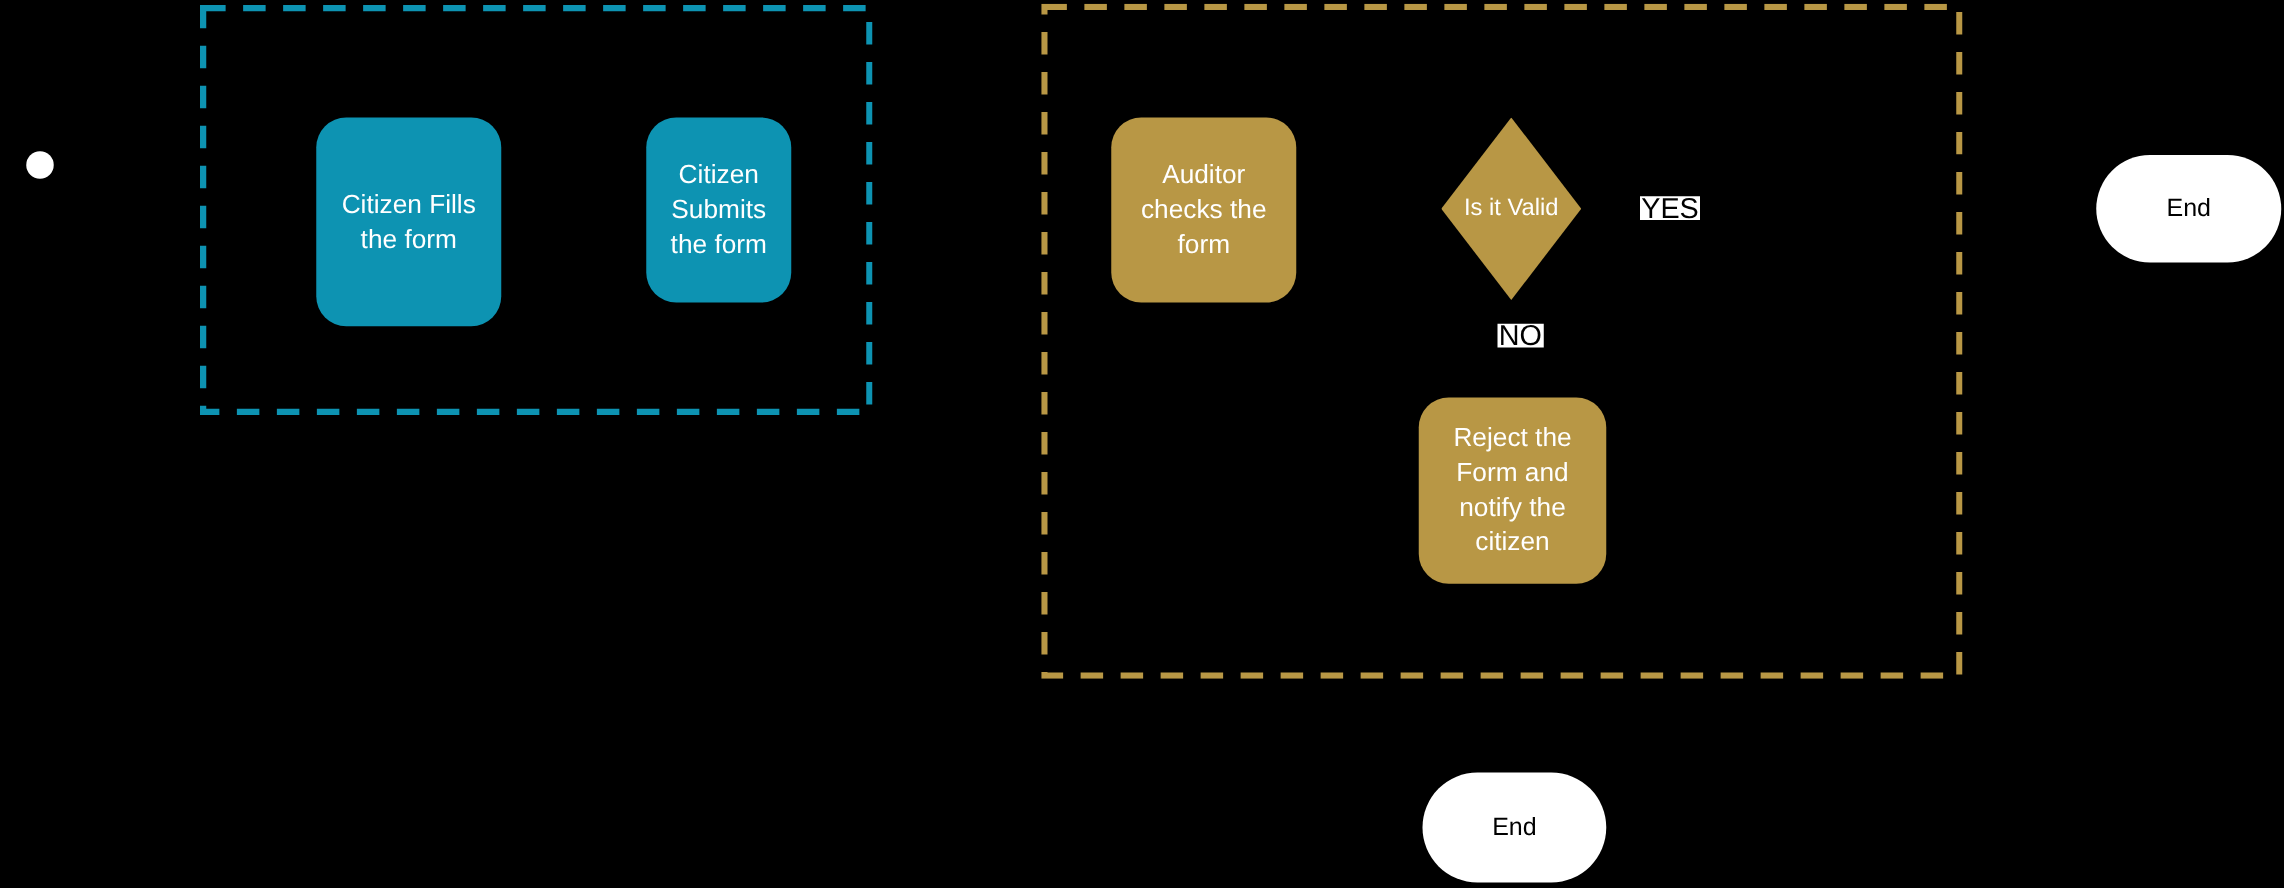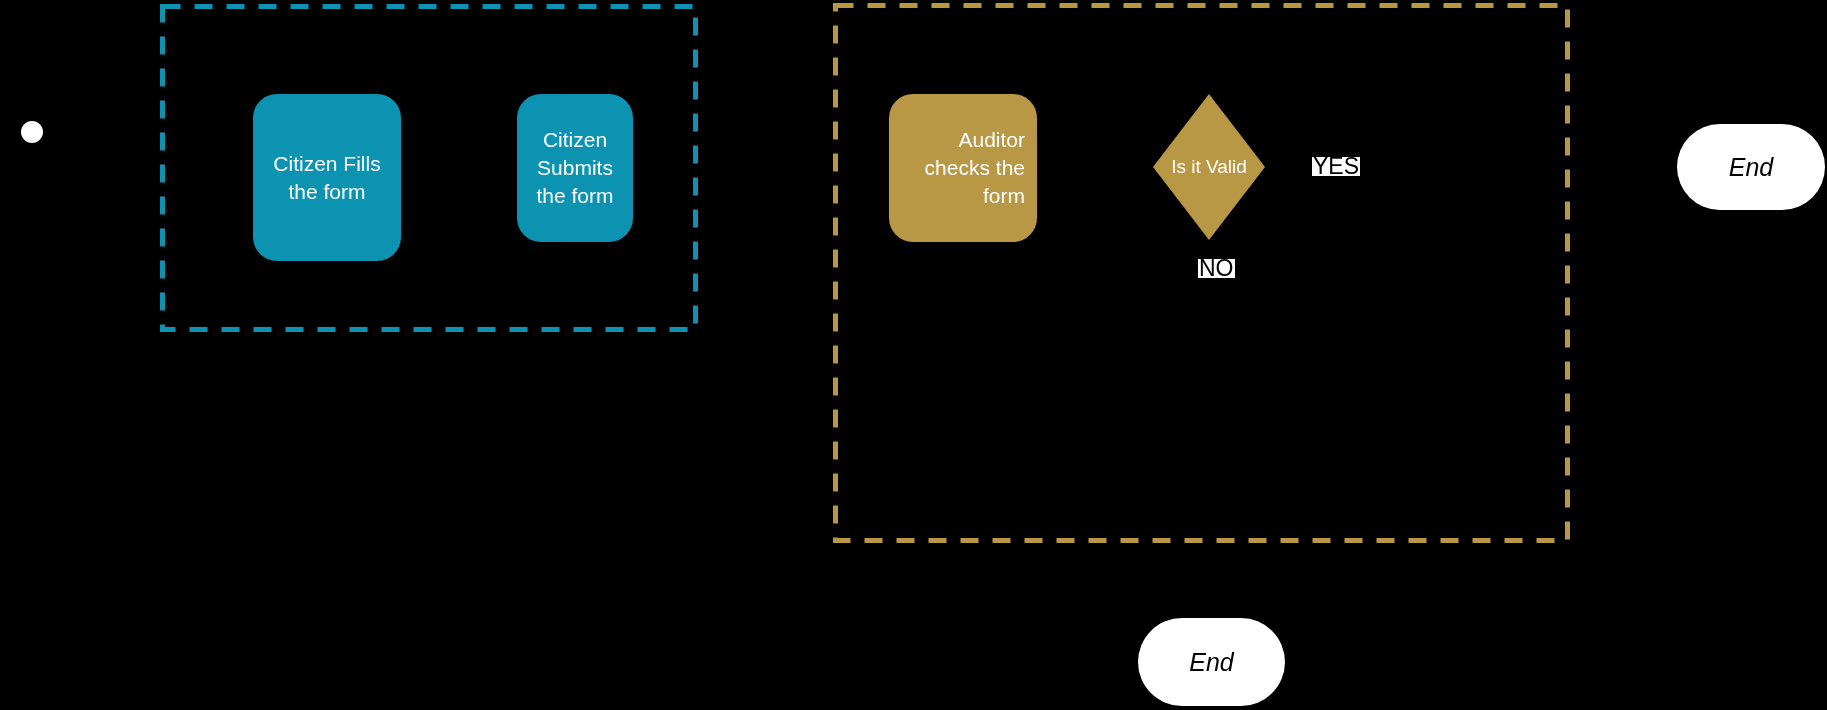--- a/index.html
+++ b/index.html
@@ -63,22 +63,21 @@
   }
 
   .endpill {
     position: absolute;
     display: flex;
     align-items: center;
     justify-content: center;
     background: var(--end-fill, #fff);
     color: var(--end-text, #000);
     border-radius: 44px;
-    font-size: 25px;
-    font-style: italic;
+    font-size: 20px;
   }
 </style>
 </head>
 <body>
 
 <div class="canvas">
 
   <div class="start-circle"></div>
 
   <div class="lane lane-citizen" style="left:160px; top:4px;">
@@ -90,27 +89,28 @@
   <div class="lane lane-auditor" style="left:833px; top:3px;">
     <svg width="737" height="540">
       <rect x="2.5" y="2.5" width="732" height="535" fill="none" stroke="currentColor" stroke-width="5" stroke-dasharray="18 14"></rect>
     </svg>
   </div>
 
   <div class="node citizen" style="left:222px; top:94px; width:148px; height:167px;margin-left:31px;">Citizen Fills the form</div>
 
   <div class="node citizen" style="left:477px; top:94px; width:116px; height:148px;margin-left:40px;">Citizen Submits the form</div>
 
-  <div class="node auditor" style="left:889px; top:94px; width:148px; height:148px;text-align:right;">Auditor checks the form</div>
+  <div class="node auditor" style="left:889px; top:94px; width:148px; height:148px;">Auditor checks the form</div>
 
   <div class="diamond" style="left:1153px; top:94px; width:112px; height:146px;">Is it Valid</div>
 
   <div class="edge-label" style="left:1312px; top:157px;">YES</div>
 
   <div class="edge-label" style="left:1198px; top:259px;">NO</div>
 
 
+  <div class="node auditor" style="left:1135px; top:318px; width:150px; height:149px;">Reject the Form and notify the citizen</div>
 
   <div class="endpill" style="left:1677px; top:124px; width:148px; height:86px;">End</div>
 
   <div class="endpill" style="left:1138px; top:618px; width:147px; height:88px;">End</div>
 
 </div>
 
 </body></html>

